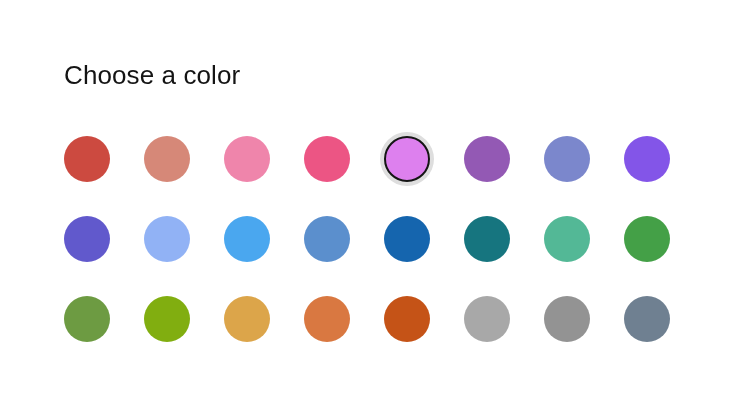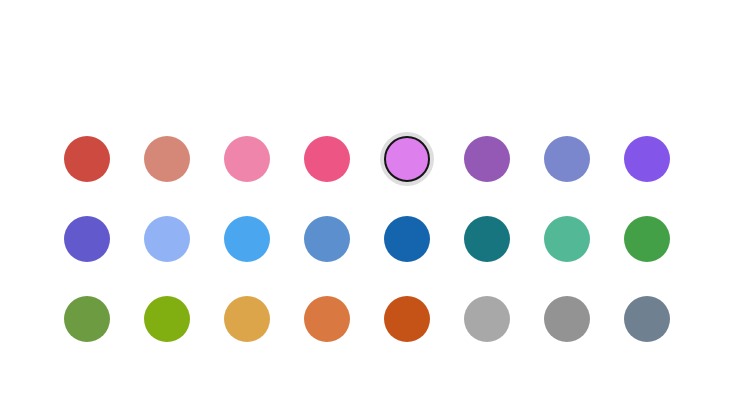--- a/index.html
+++ b/index.html
@@ -63,20 +63,21 @@
   .swatch-cell.selected .swatch {
     border: 2px solid #151515;
     box-shadow: 0 0 0 4px #dedede;
   }
 </style>
 </head>
 <body>
 
 <div class="dialog" style="background: rgb(255, 255, 255);">
 
+  <div class="dialog-title" style="color: rgb(20, 20, 20);">Choose a color</div>
 
   <div class="swatch-grid">
 
     <div class="swatch-row">
       <div class="swatch-cell">
         <span class="swatch" style="background-color: rgb(204, 74, 64);"></span>
       </div>
       <div class="swatch-cell">
         <span class="swatch" style="background-color: rgb(214, 136, 120);"></span>
       </div>

